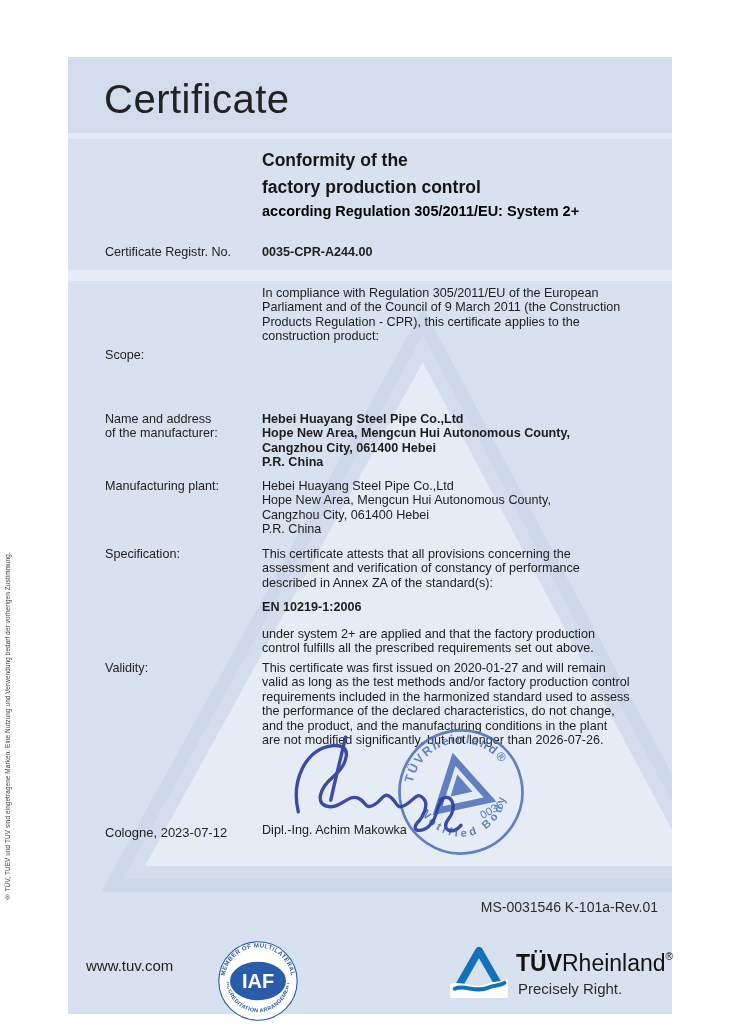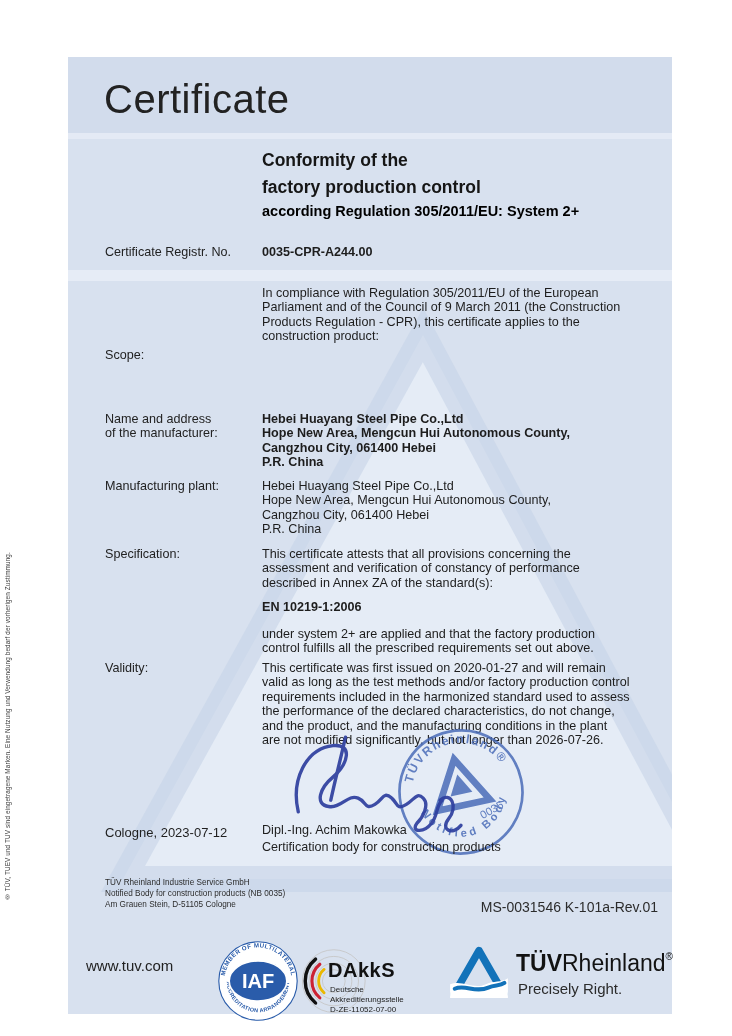--- a/index.html
+++ b/index.html
@@ -136,25 +136,21 @@
       <text font-size="10" font-weight="bold" fill="#4a6cb8" letter-spacing="3">
         <textPath href="#stampBot" startOffset="50%" text-anchor="middle">Notified Body</textPath>
       </text>
       <polygon points="60,30 84,72 36,72" fill="none" stroke="#4a6cb8" stroke-width="6"></polygon>
       <polygon points="60,44 70,62 50,62" fill="#4a6cb8"></polygon>
       <text x="74" y="88" font-size="10" fill="#4a6cb8" transform="rotate(-18 74 88)">0035</text>
     </svg>
 
     <div class="place-date">Cologne, 2023-07-12</div>
     <div class="signer">Dipl.-Ing. Achim Makowka</div>
-    <div class="signer-role">Certification body for construction products</div>
 
-    <div class="foot-company">TÜV Rheinland Industrie Service GmbH
-Notified Body for construction products (NB 0035)
-Am Grauen Stein, D-51105 Cologne</div>
     <div class="foot-code">MS-0031546 K-101a-Rev.01</div>
   </div>
 
   <div class="website">www.tuv.com</div>
 
   <svg class="iaf" viewBox="0 0 100 100">
     <defs>
       <path id="iafTop" d="M 8,50 A 42,42 0 1 1 92,50"></path>
       <path id="iafBot" d="M 11,50 A 39,39 0 0 0 89,50"></path>
     </defs>
@@ -162,39 +158,20 @@
     <text font-size="7.6" font-weight="bold" fill="#2a5caa" letter-spacing=".6">
       <textPath href="#iafTop" startOffset="50%" text-anchor="middle">MEMBER OF MULTILATERAL</textPath>
     </text>
     <text font-size="6.8" font-weight="bold" fill="#2a5caa" letter-spacing=".4">
       <textPath href="#iafBot" startOffset="50%" text-anchor="middle">ACCREDITATION ARRANGEMENT</textPath>
     </text>
     <ellipse cx="50" cy="50" rx="36" ry="25" fill="#2a5caa" stroke="#ffffff" stroke-width="2"></ellipse>
     <text x="50" y="59" font-size="25" font-weight="bold" fill="#ffffff" text-anchor="middle">IAF</text>
   </svg>
 
-  <div class="dakks">
-    <svg width="76" height="76" viewBox="0 0 80 80">
-      <g fill="none" stroke="#c6c6c6" stroke-width="0.9">
-        <circle cx="44" cy="38" r="12"></circle>
-          <circle cx="44" cy="38" r="19"></circle>
-        <circle cx="44" cy="38" r="26"></circle>
-          <circle cx="44" cy="38" r="33"></circle>
-      </g>
-      <g fill="none" stroke-linecap="round">
-        <path d="M 24.8,14.9 A 30,30 0 0 0 24.8,61.1" stroke="#111111" stroke-width="3.6"></path>
-        <path d="M 29.3,20.3 A 23,23 0 0 0 29.3,55.7" stroke="#cc2233" stroke-width="3.3"></path>
-        <path d="M 33.8,25.7 A 16,16 0 0 0 33.8,50.3" stroke="#eab800" stroke-width="3"></path>
-      </g>
-    </svg>
-    <div class="dakks-name">DAkkS</div>
-    <div class="dakks-small">Deutsche
-Akkreditierungsstelle
-D-ZE-11052-07-00</div>
-  </div>
 
   <div class="tuvlogo">
     <svg class="tuv-tri" width="58" height="52" viewBox="0 0 100 90">
       <polygon points="50,8 93,83 7,83" fill="none" stroke="#1272b9" stroke-width="13" stroke-linejoin="round"></polygon>
       <path d="M 0,66 C 22,58 40,76 62,66 C 76,60 88,64 100,56 L 100,90 L 0,90 Z" fill="#ffffff"></path>
       <path d="M 8,74 C 26,66 44,82 66,72 C 78,67 86,70 94,64" fill="none" stroke="#1272b9" stroke-width="7" stroke-linecap="round"></path>
     </svg>
     <div class="tuv-name"><span class="b">TÜV</span><span>Rheinland</span><span class="r">®</span></div>
     <div class="tuv-tag">Precisely Right.</div>
   </div>

